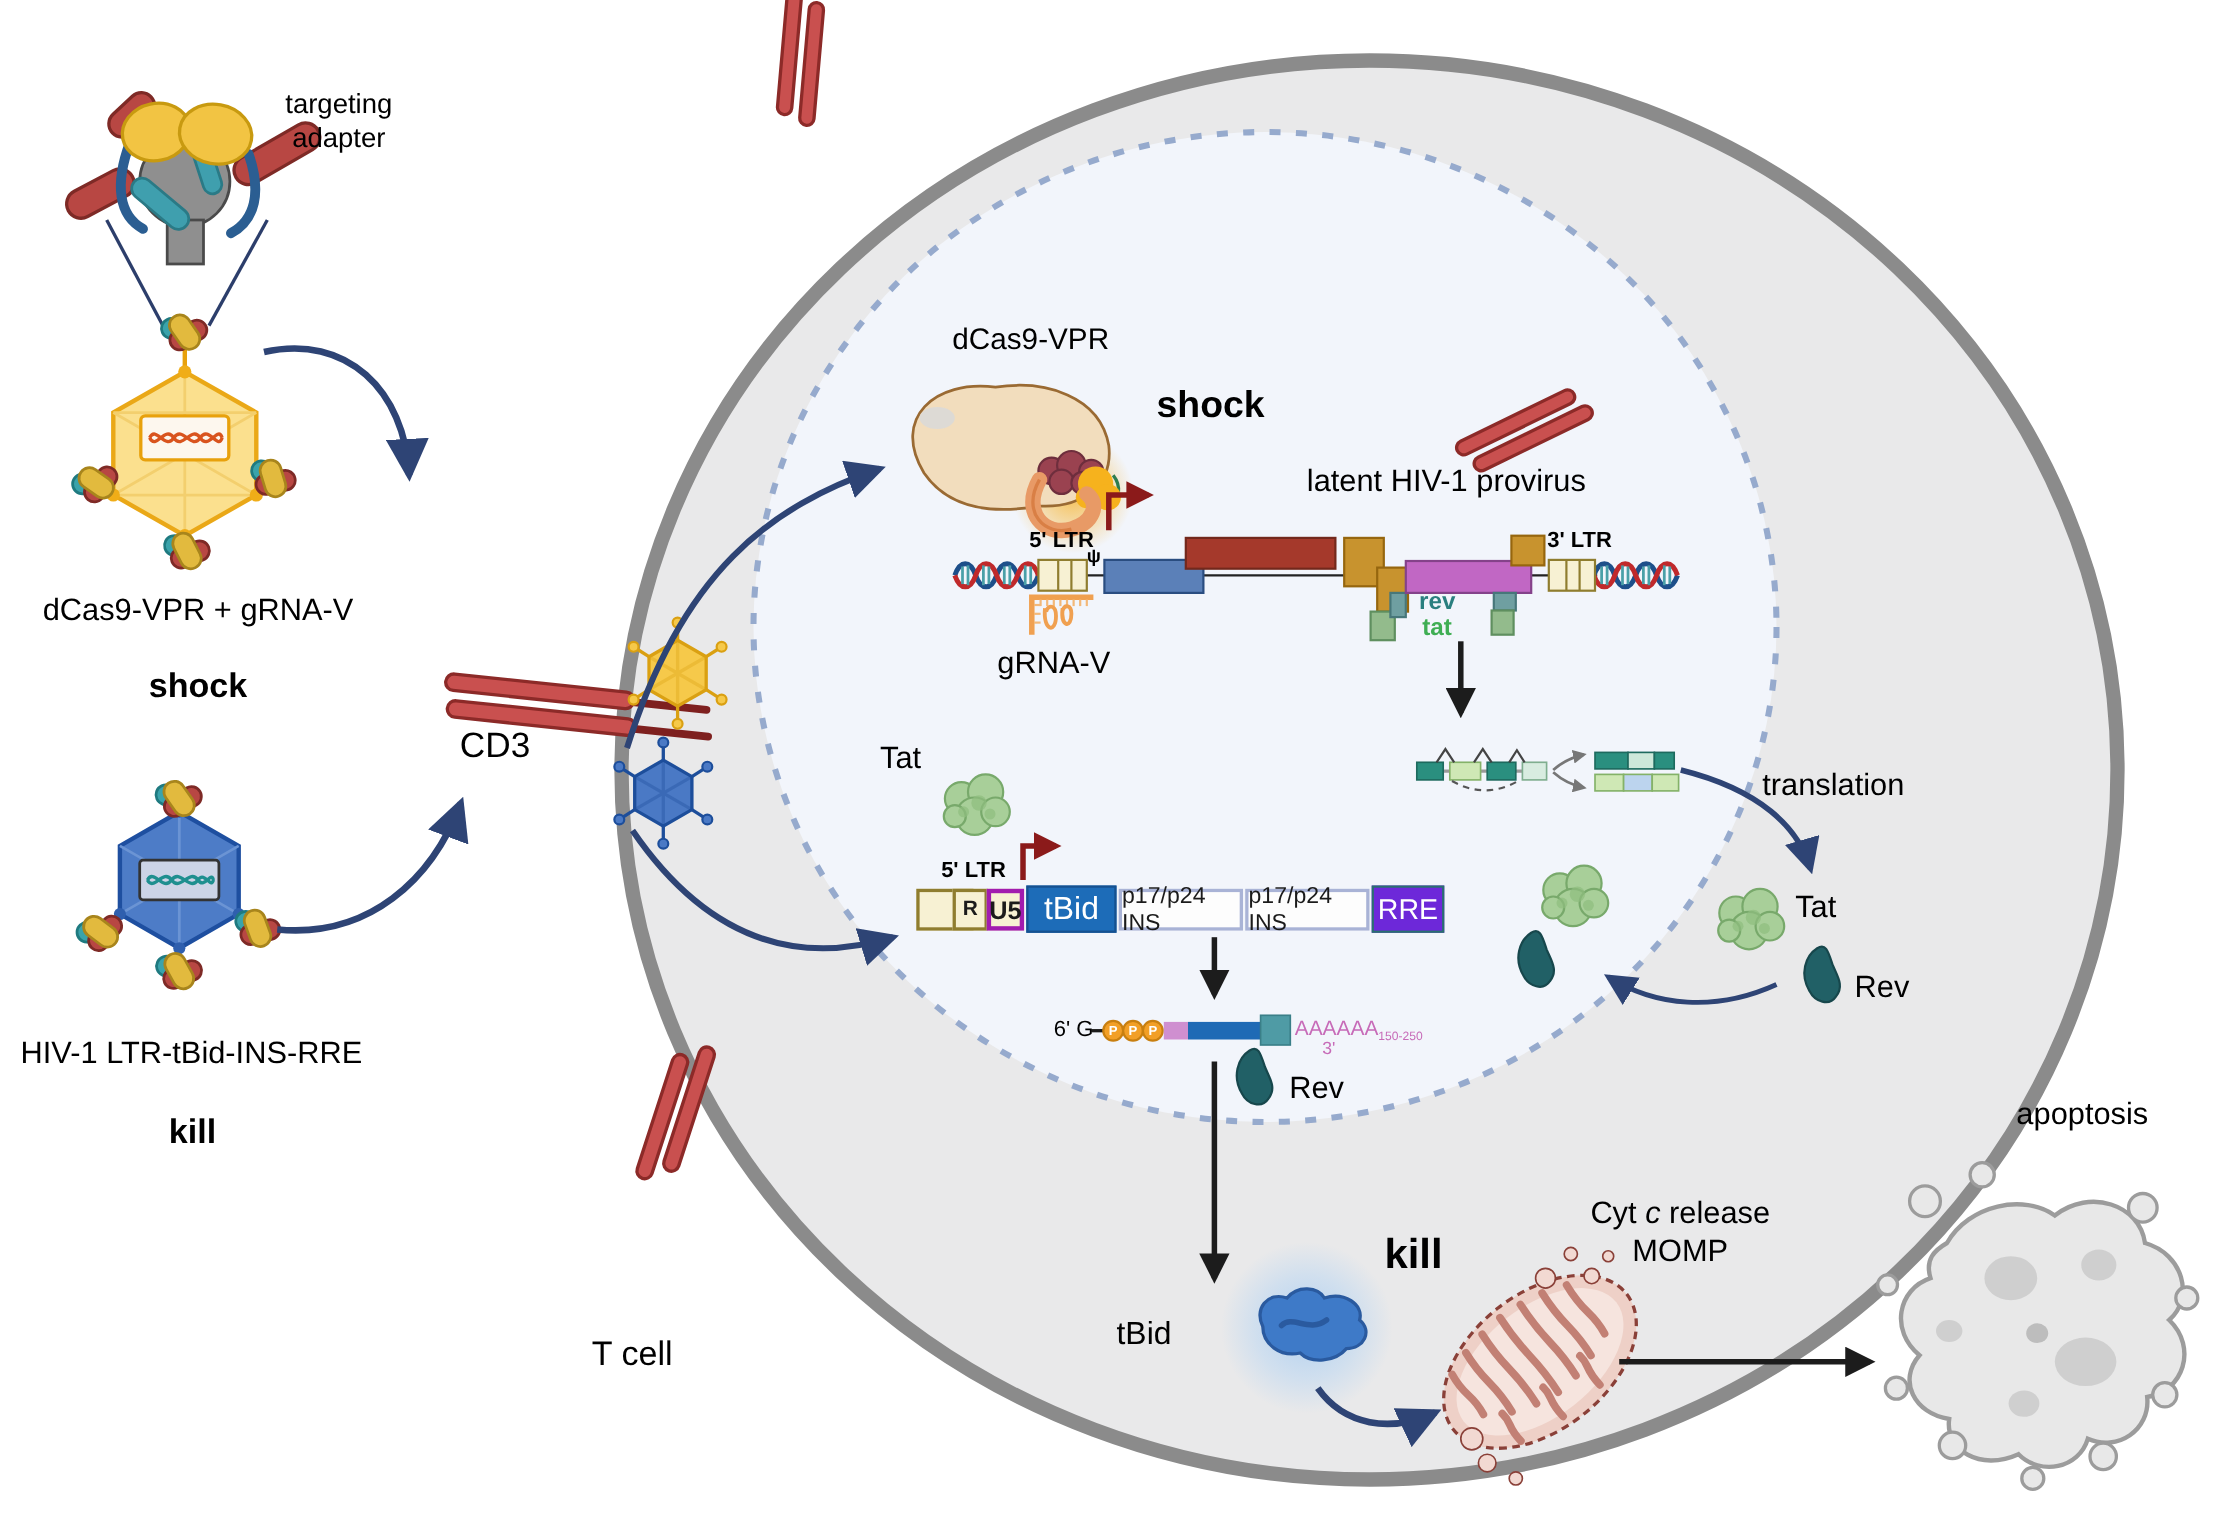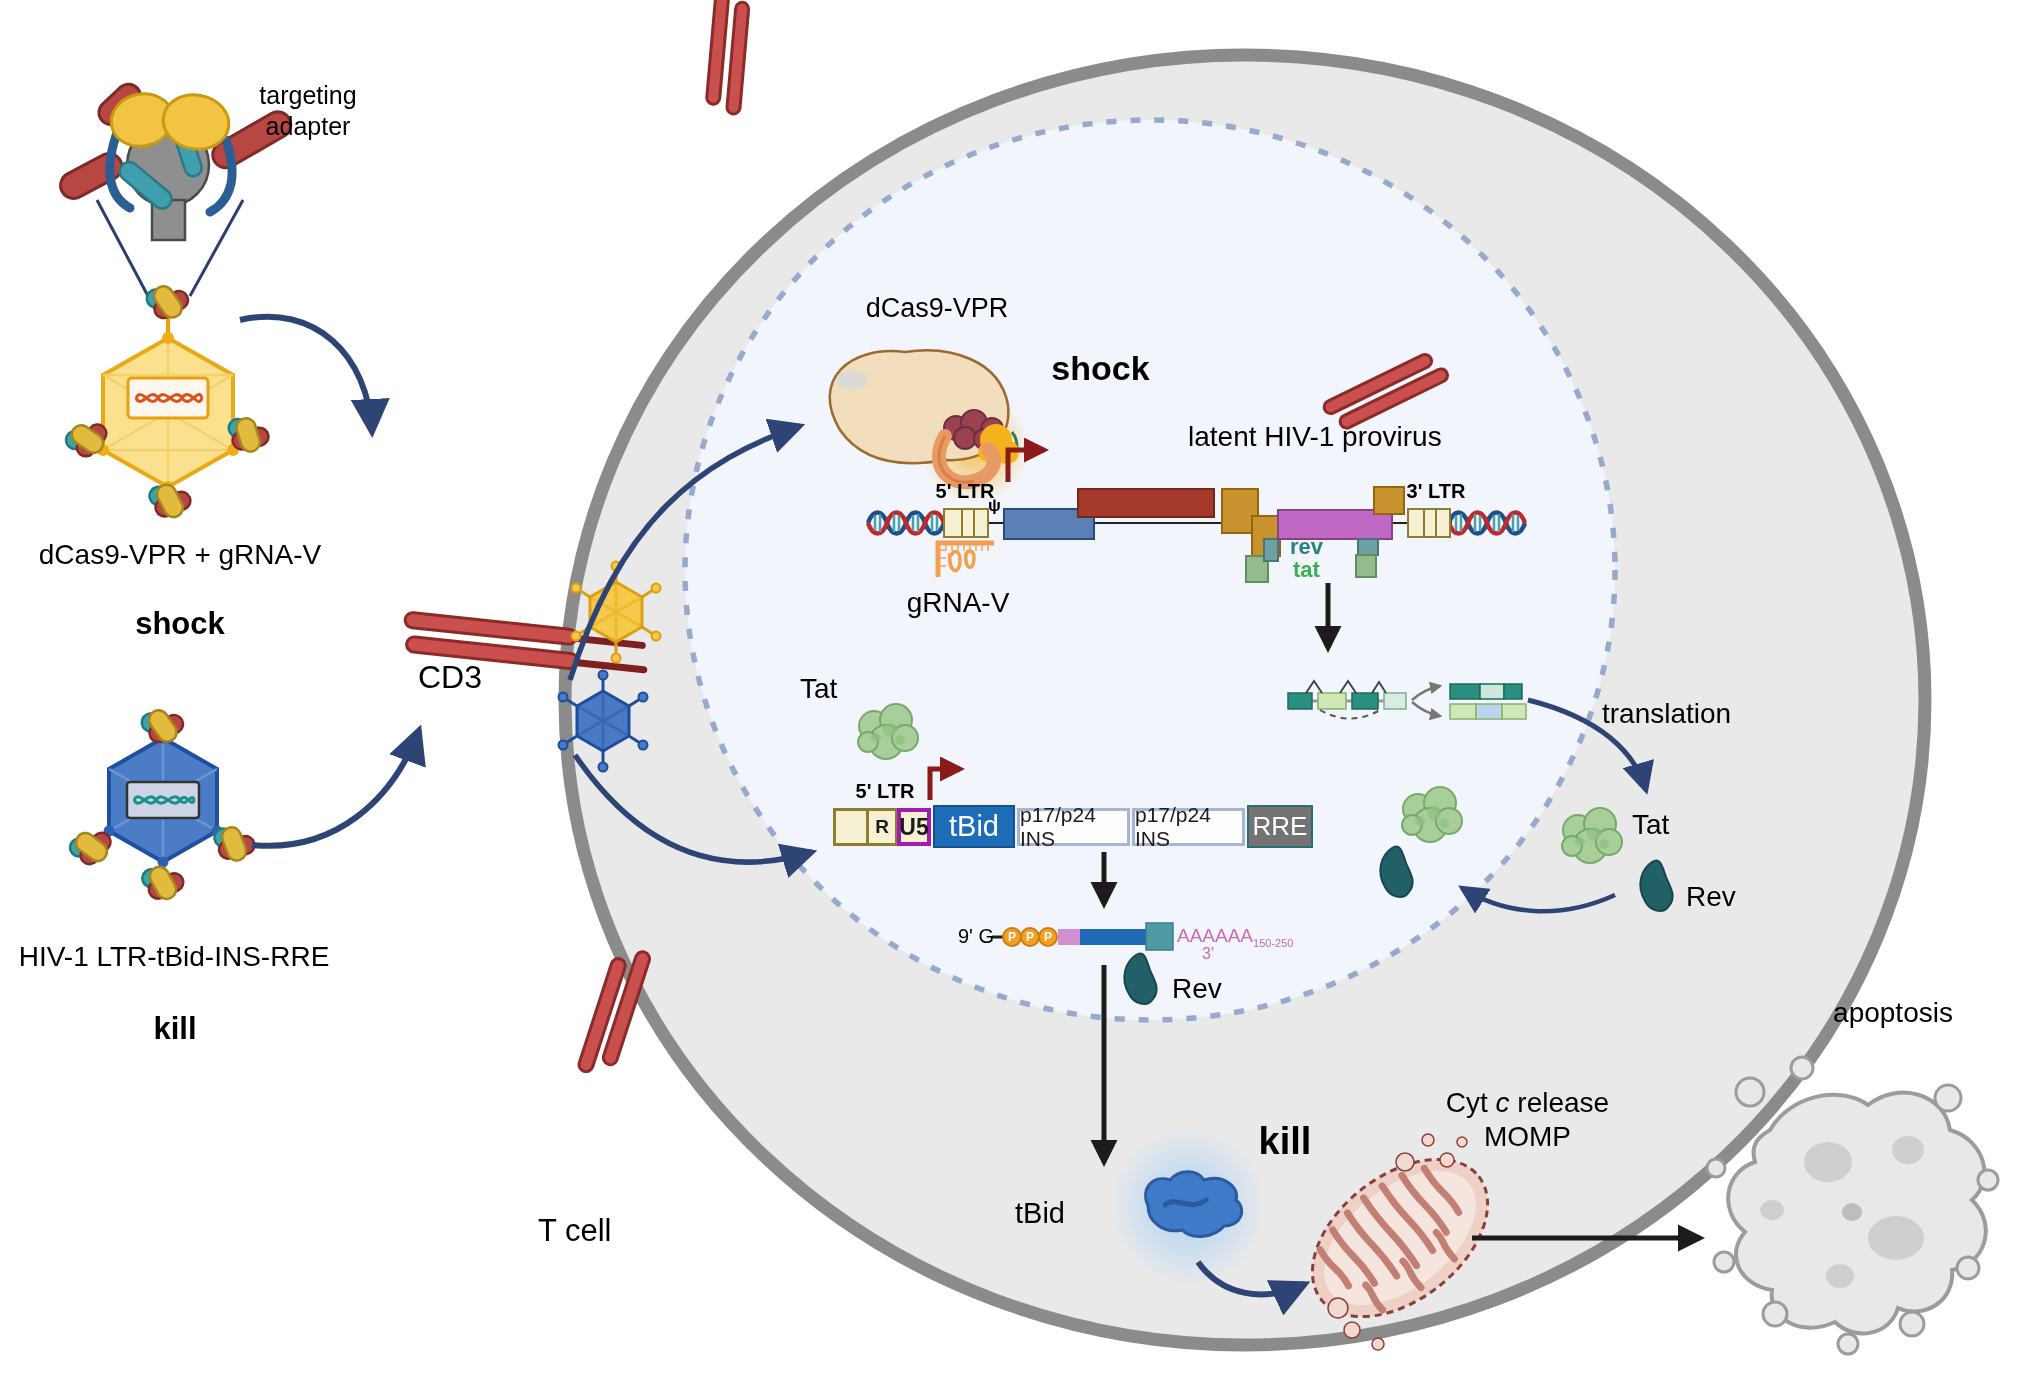--- a/index.html
+++ b/index.html
@@ -444,23 +444,23 @@
 
 <div class="lbl" style="left:800px;top:672px;font-size:28px;">Tat</div>
 <div class="lbl c b" style="left:845px;top:779px;width:80px;font-size:20px;">5' LTR</div>
 
 <div class="pbox b" style="left:833px;top:808px;width:34px;height:38px;background:#f7f1d3;border:3px solid #8f7d2f;font-size:19px;padding-left:46px;">U3</div>
 <div class="pbox b" style="left:866px;top:808px;width:32px;height:38px;background:#f7f1d3;border:3px solid #8f7d2f;font-size:19px;">R</div>
 <div class="pbox b" style="left:897px;top:808px;width:34px;height:38px;background:#f7f1d3;border:4px solid #a21caf;font-size:23px;">U5</div>
 <div class="pbox" style="left:933px;top:805px;width:82px;height:43px;background:#1d6cb8;border:2px solid #16518f;color:#fff;font-size:29px;">tBid</div>
 <div class="pbox" style="left:1017px;top:808px;width:113px;height:38px;background:#fdfdfd;border:3px solid #a9b3d6;font-size:21px;">p17/p24 INS</div>
 <div class="pbox" style="left:1132px;top:808px;width:113px;height:38px;background:#fdfdfd;border:3px solid #a9b3d6;font-size:21px;">p17/p24 INS</div>
-<div class="pbox" style="left:1247px;top:805px;width:66px;height:43px;background:#737373;border:2px solid #2a6f70;color:#fff;font-size:26px;">RRE</div>
-
-<div class="lbl" style="left:958px;top:924px;font-size:20px;">9' G</div>
+<div class="pbox" style="left:1247px;top:805px;width:66px;height:43px;background:#6d28d9;border:2px solid #2a6f70;color:#fff;font-size:26px;">RRE</div>
+
+<div class="lbl" style="left:958px;top:924px;font-size:20px;">6' G</div>
 <div class="lbl" style="left:1177px;top:924px;font-size:19px;color:#c76bb8;"><span>AAAAAA</span><sub>150-250</sub></div>
 <div class="lbl" style="left:1202px;top:944px;font-size:16px;color:#c76bb8;">3'</div>
 <div class="lbl" style="left:1172px;top:972px;font-size:28px;">Rev</div>
 
 <div class="lbl" style="left:1015px;top:1196px;font-size:29px;">tBid</div>
 <div class="lbl c b" style="left:1235px;top:1118px;width:100px;font-size:38px;">kill</div>
 <div class="lbl c" style="left:1415px;top:1086px;width:225px;font-size:28px;">
   <div><span>Cyt</span>&nbsp;<i>c</i>&nbsp;<span>release</span></div>
   <div>MOMP</div>
 </div>

